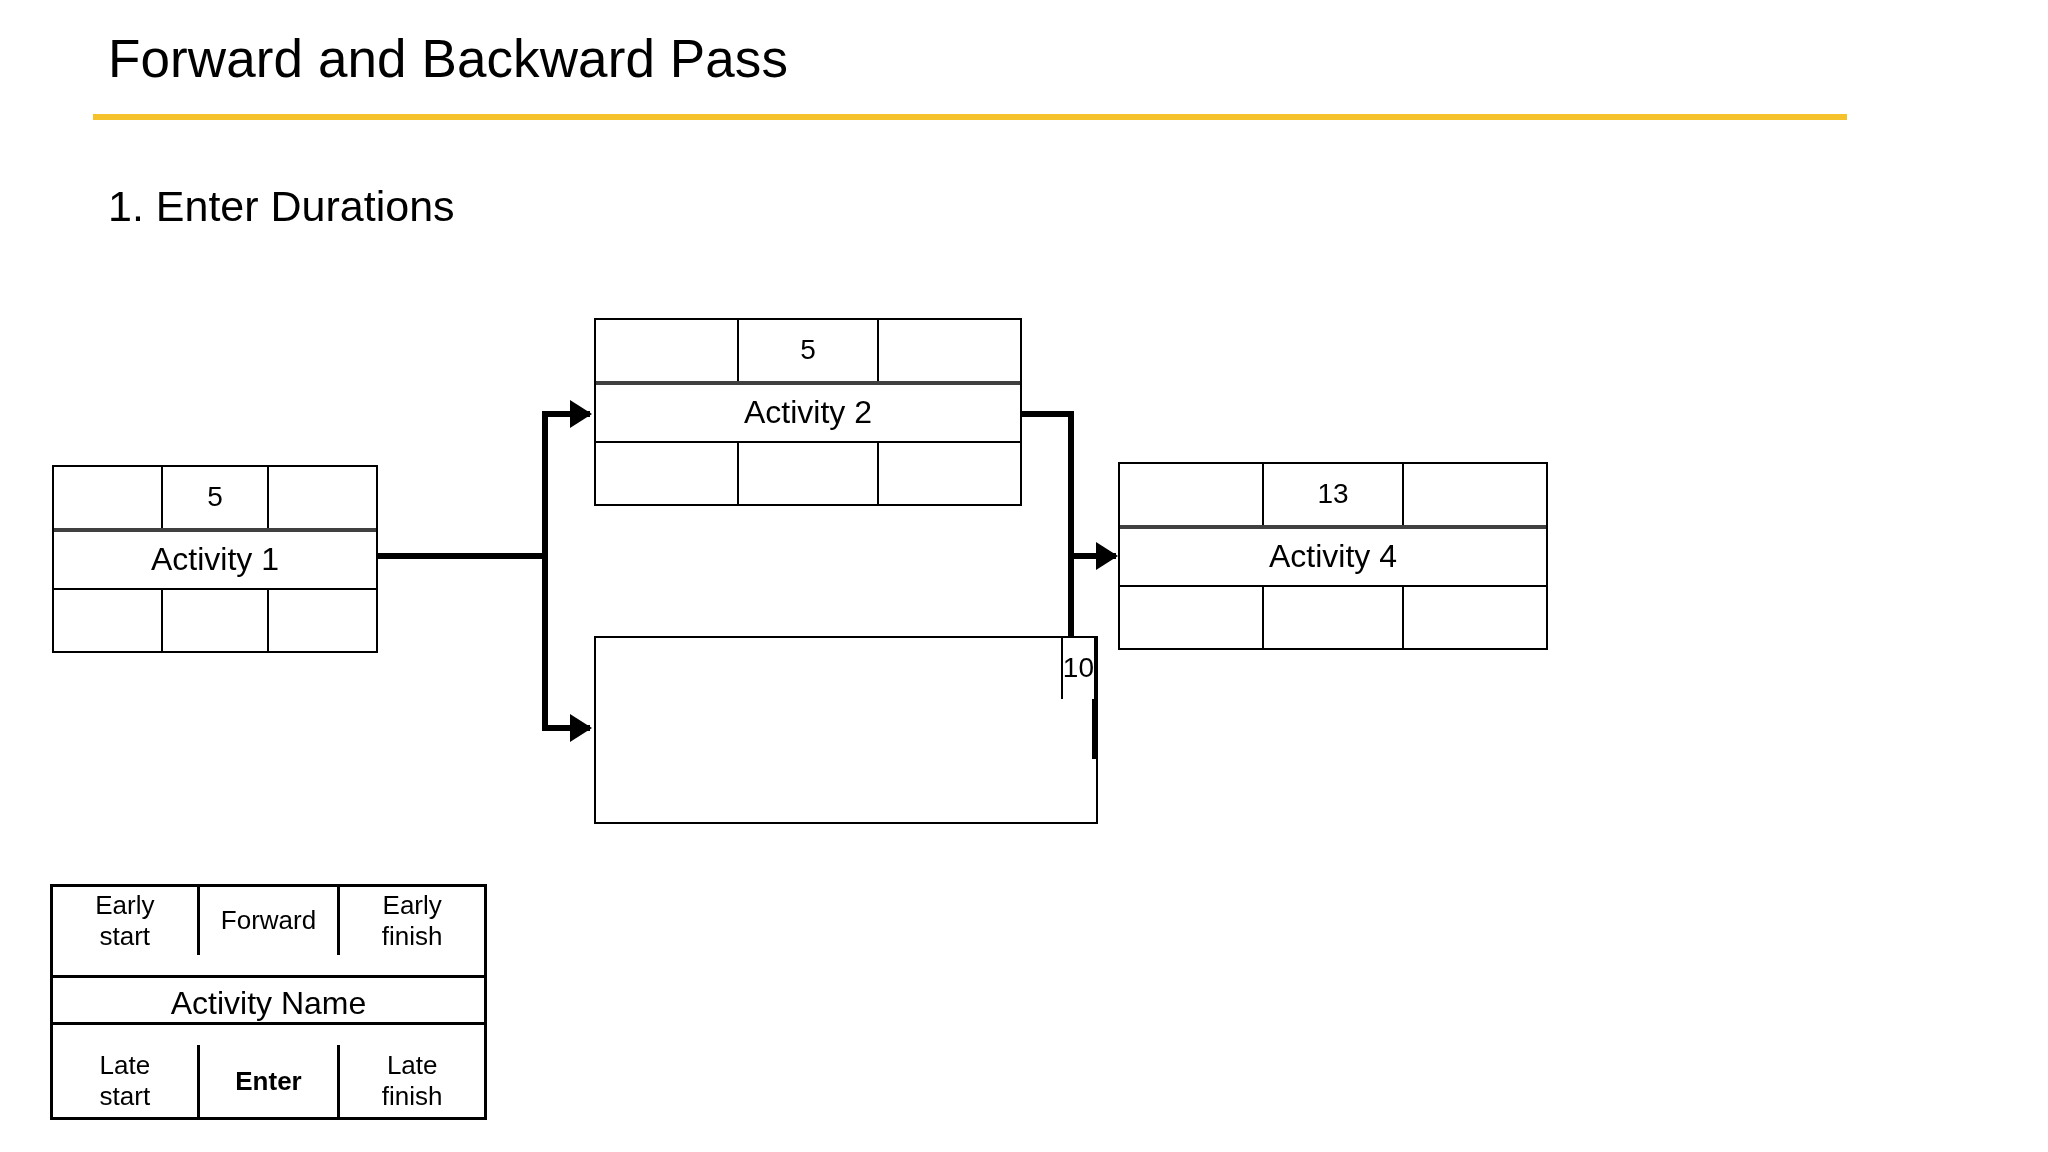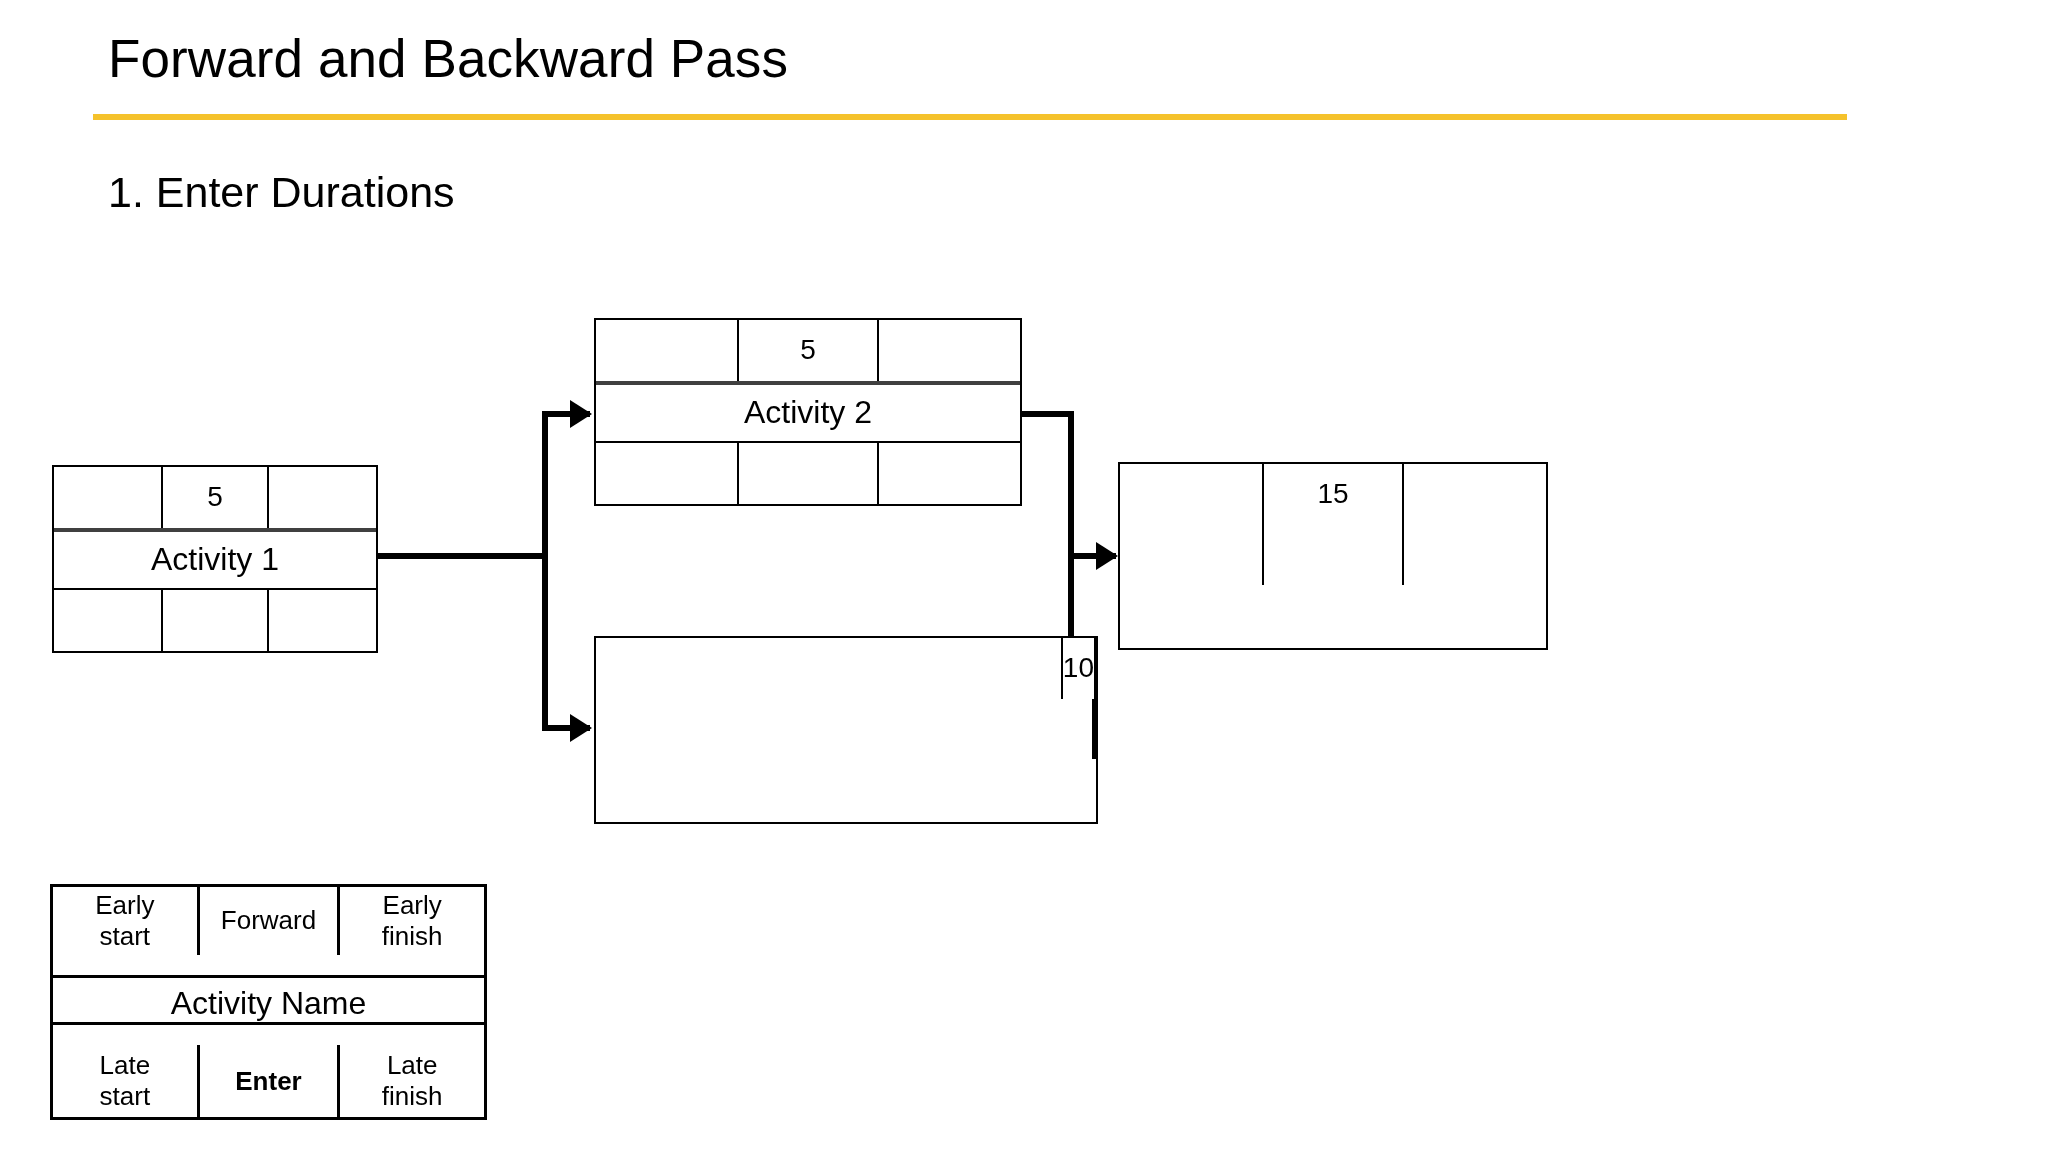--- a/index.html
+++ b/index.html
@@ -32,21 +32,21 @@
     position: absolute;
     left: 93px;
     top: 114px;
     width: 1754px;
     height: 6px;
     background: #F5C22B;
   }
   #slide-subtitle {
     position: absolute;
     left: 108px;
-    top: 168px;
+    top: 182px;
     font-size: 43px;
     font-weight: 400;
     color: #000000;
     white-space: nowrap;
   }
 
   
   #diagram {
     position: absolute;
     left: 0;
@@ -239,22 +239,25 @@
     <div class="node-row row-bottom">
       <div class="node-cell"></div>
       <div class="node-cell cell-mid-div"></div>
       <div class="node-cell"></div>
     </div>
   </div>
 
   <div class="activity-node" style="left:1118px; top:462px; width:430px; height:188px;">
     <div class="node-row row-top">
       <div class="node-cell"></div>
-      <div class="node-cell cell-mid-div">15</div>
-      <div class="node-cell"></div>
+      <div class="node-cell cell-mid-div">13</div>
+      <div class="node-cell"></div>
+    </div>
+    <div class="node-row row-mid">
+      <div class="node-name">Activity 4</div>
     </div>
     <div class="node-row row-bottom">
       <div class="node-cell"></div>
       <div class="node-cell cell-mid-div"></div>
       <div class="node-cell"></div>
     </div>
   </div>
 
 </div>
 

